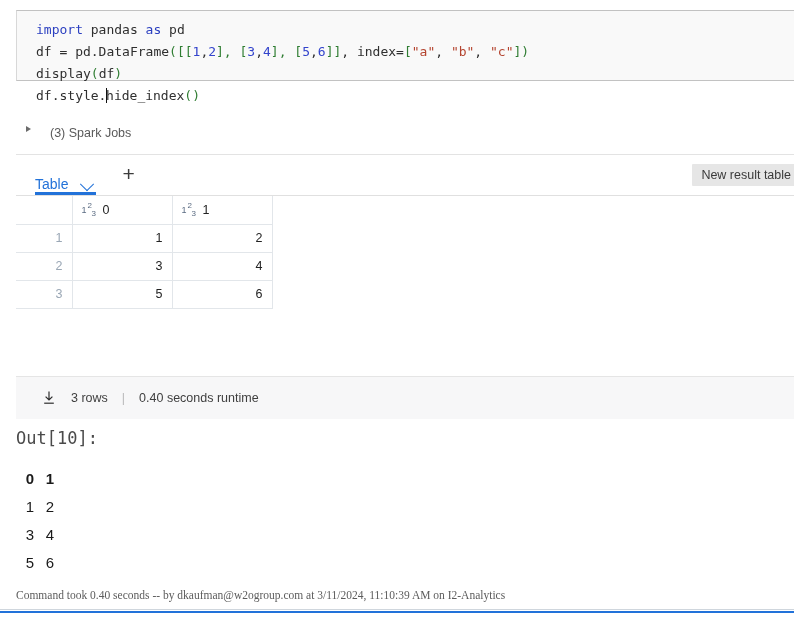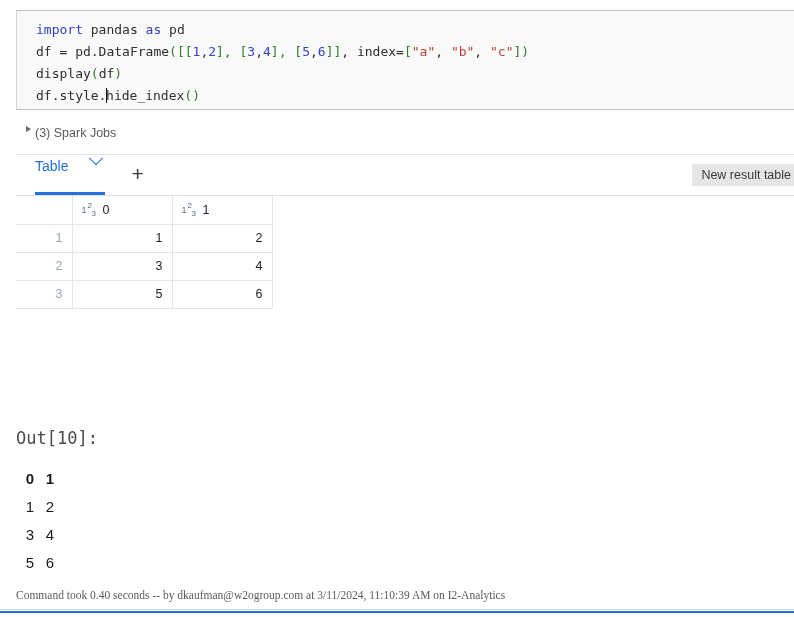--- a/index.html
+++ b/index.html
@@ -15,21 +15,21 @@
     color: #1b1b1b;
     overflow: hidden;
   }
 
   
   .code-cell {
     position: absolute;
     left: 16px;
     top: 10px;
     right: 0;
-    height: 100px;
+    height: 71px;
     background: #f9f9f9;
     border-top: 1px solid #c2c2c2;
     border-bottom: 1px solid #c2c2c2;
     border-left: 1px solid #d8d8d8;
     box-sizing: border-box;
   }
   .code-body {
     font-family: "DejaVu Sans Mono", "Liberation Mono", monospace;
     font-size: 13px;
     line-height: 22px;
@@ -52,21 +52,21 @@
     margin: 0 -0.7px 0 -0.7px;
   }
 
   
   .spark-row {
     position: absolute;
     left: 26px;
     top: 126px;
     display: flex;
     align-items: flex-start;
-    gap: 4px;
+    gap: 19px;
     font-size: 12.5px;
     color: #5a5a5a;
     cursor: pointer;
   }
   .tri-right {
     width: 0; height: 0;
     border-left: 5px solid #6b6b6b;
     border-top: 3.6px solid transparent;
     border-bottom: 3.6px solid transparent;
   }
@@ -85,22 +85,22 @@
   .tabbar {
     position: relative;
     height: 40px;
     border-bottom: 1px solid #e0e0e0;
     display: flex;
     align-items: center;
     padding-left: 19px;
   }
   .tab-active {
     display: flex;
-    align-items: flex-start;
-    gap: 23px;
+    align-items: flex-end;
+    gap: 14px;
     height: 39px;
     padding-right: 4px;
     border-bottom: 3px solid #2272d9;
     box-sizing: border-box;
     cursor: pointer;
   }
   .tab-label {
     color: #2272d9;
     font-size: 14px;
     padding-top: 2px;
@@ -307,20 +307,31 @@
         <td class="cell-num">4</td>
       </tr>
       <tr>
         <td class="cell-idx">3</td>
         <td class="cell-num">5</td>
         <td class="cell-num">6</td>
       </tr>
     </tbody>
   </table>
 
+  <div class="result-footer">
+    <span>
+      <svg class="dl-icon" viewBox="0 0 16 16" aria-hidden="true">
+        <path d="M8 1.5 L8 9.6 M4.6 6.6 L8 10 L11.4 6.6" fill="none" stroke="#2d2d2d" stroke-width="1.2"></path>
+        <path d="M3.2 13.2 L12.8 13.2" fill="none" stroke="#2d2d2d" stroke-width="1.2"></path>
+      </svg>
+    </span>
+    <span>3 rows</span>
+    <span class="sep">|</span>
+    <span>0.40 seconds runtime</span>
+  </div>
 </div>
 
 <div class="out-label">Out[10]:</div>
 
 <table class="styler">
   <thead>
     <tr>
       <th class="c0">0</th>
       <th class="c1">1</th>
     </tr>

